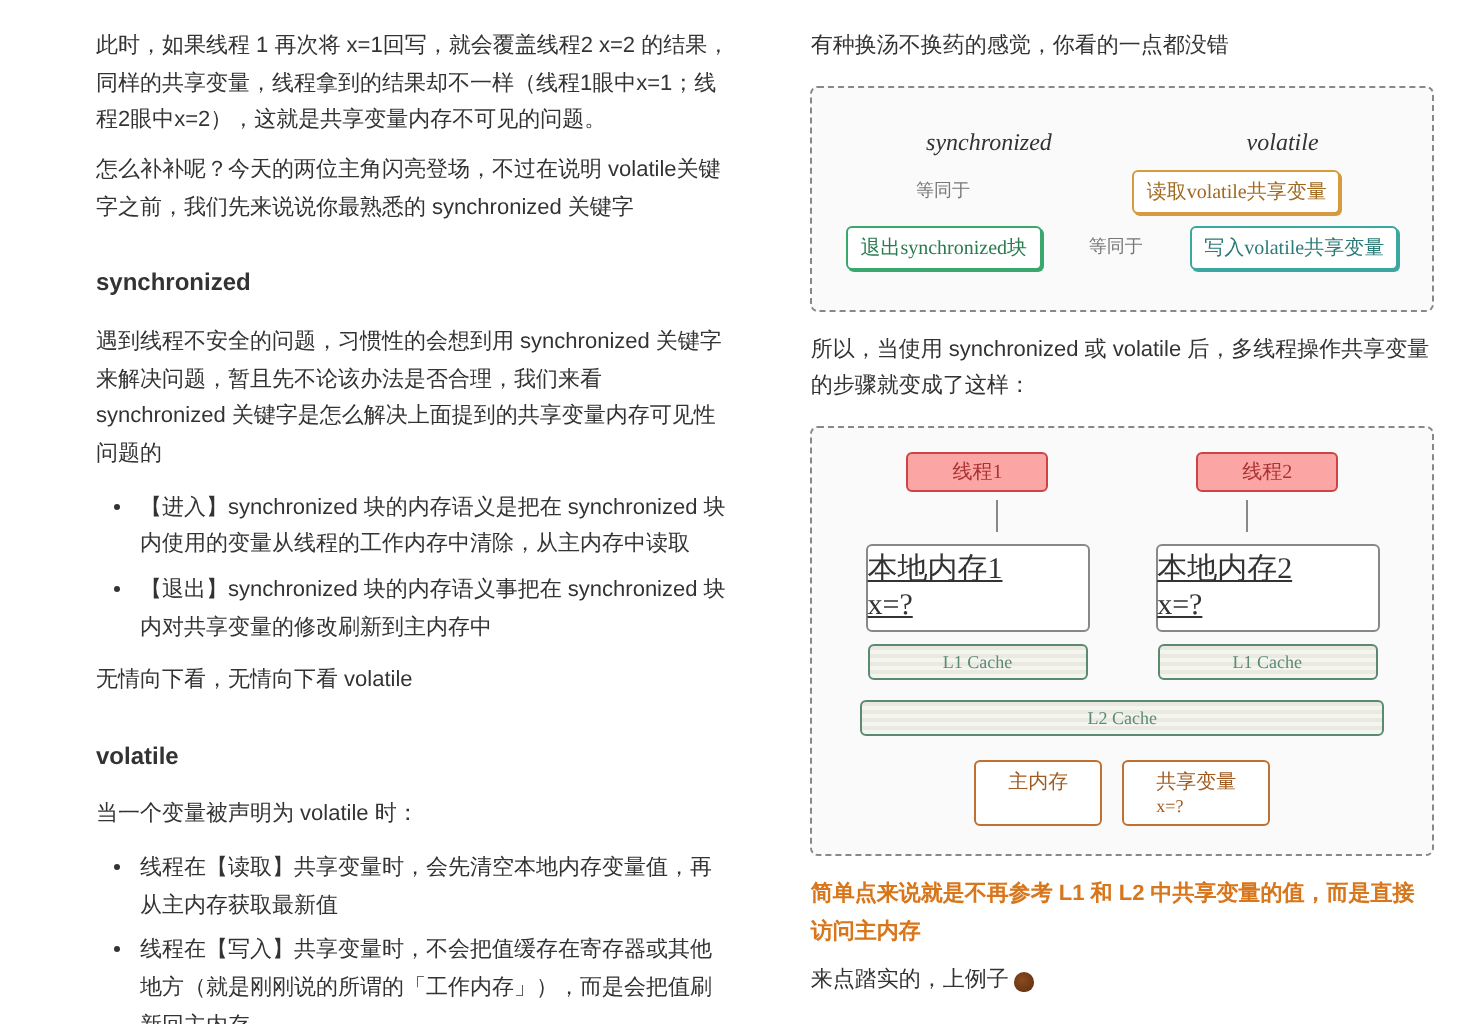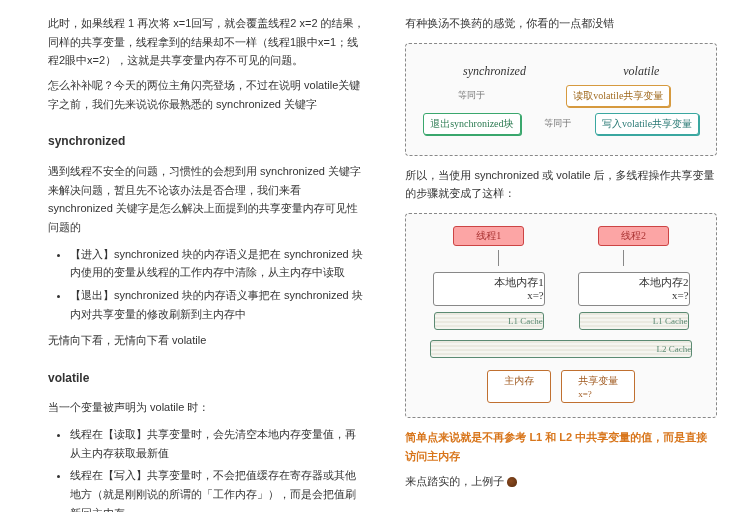--- a/index.html
+++ b/index.html
@@ -83,33 +83,34 @@
   .wmem-row {
     display: flex;
     justify-content: space-around;
     margin: 6px 0;
   }
   .wmem {
     border: 1.5px solid #888;
     border-radius: 3px;
     width: 110px;
     padding: 3px 0;
-    text-align: right;
-    font-size: 11px;
+    text-align: left;
+    font-size: 15px;
     background: #fff;
     line-height: 1.2;
     font-family: "KaiTi", cursive, serif;
+    text-decoration: underline;
   }
   .cache-row { margin: 6px 0; display:flex; justify-content:space-around; }
   .cache {
     border: 1.5px solid #5b8a72;
     border-radius: 3px;
     width: 108px;
     height: 16px;
-    text-align: right;
+    text-align: center;
     font-size: 9px;
     background: repeating-linear-gradient(0deg,#f5f5f0,#f5f5f0 2px,#eae9e0 2px,#eae9e0 4px);
     color: #5b8a72;
     line-height: 16px;
     font-family: "KaiTi", cursive, serif;
   }
   .cache-wide {
     width: 260px;
     margin: 4px auto;
   }

